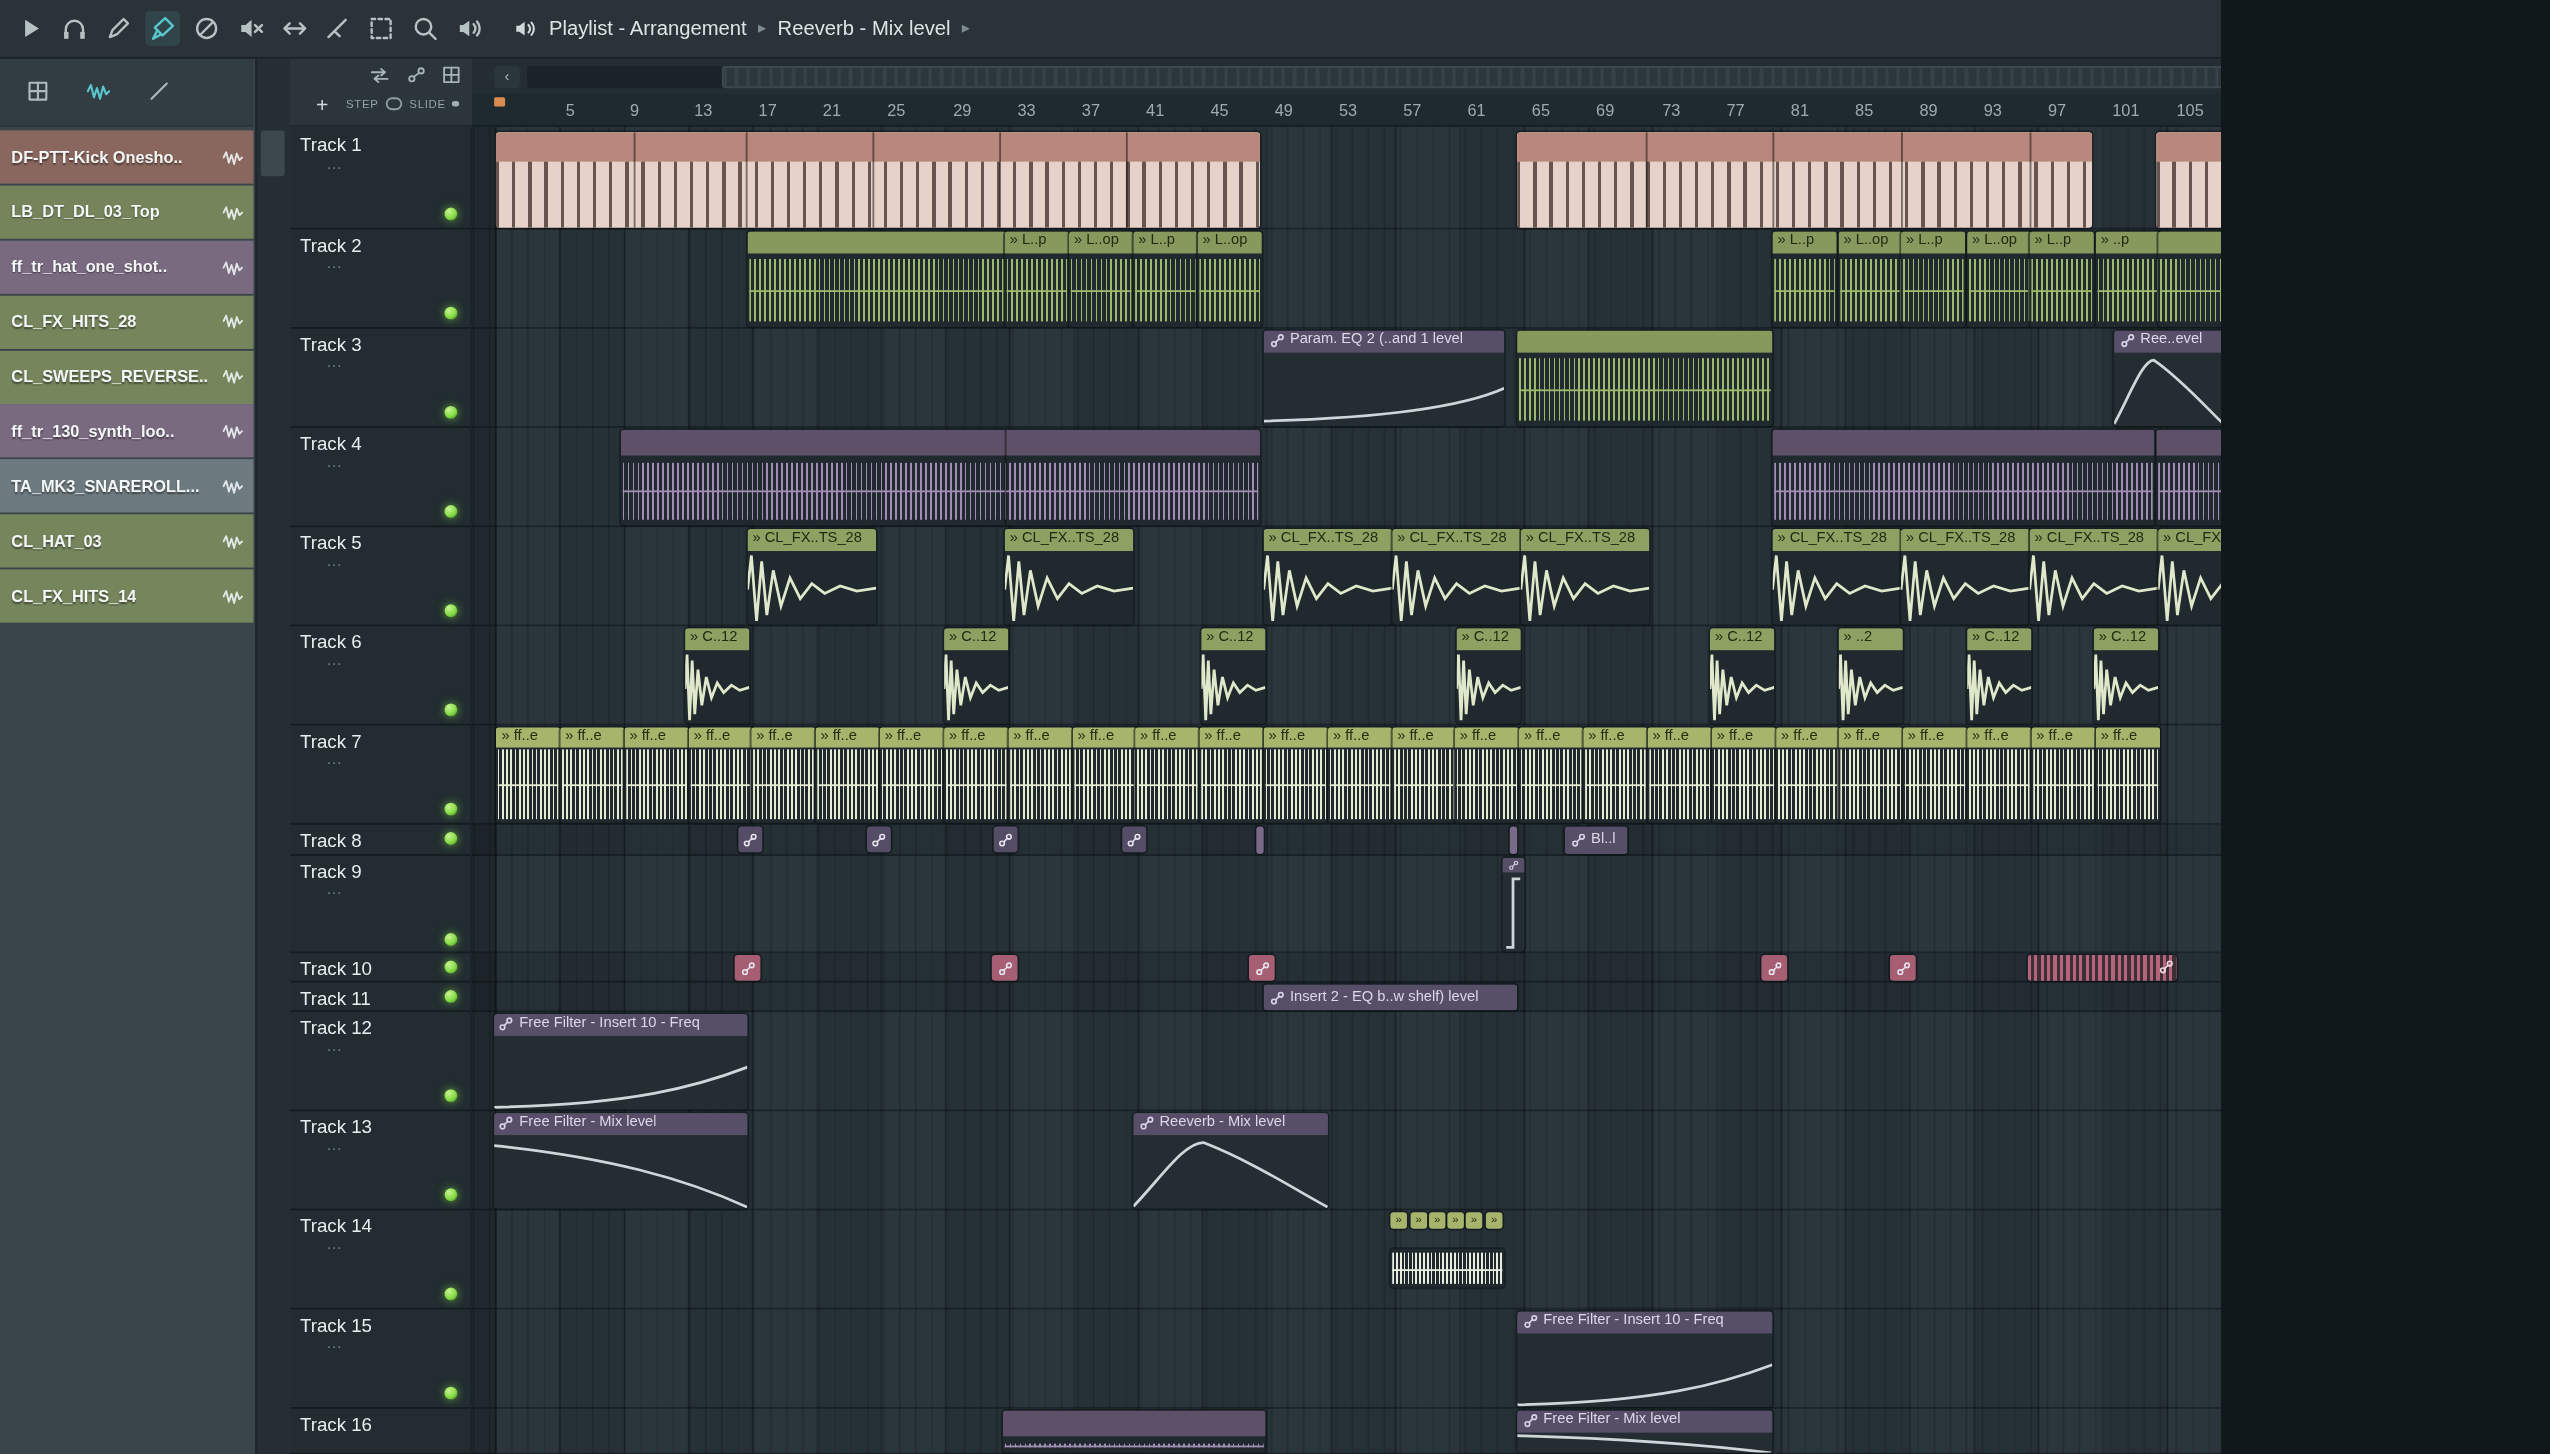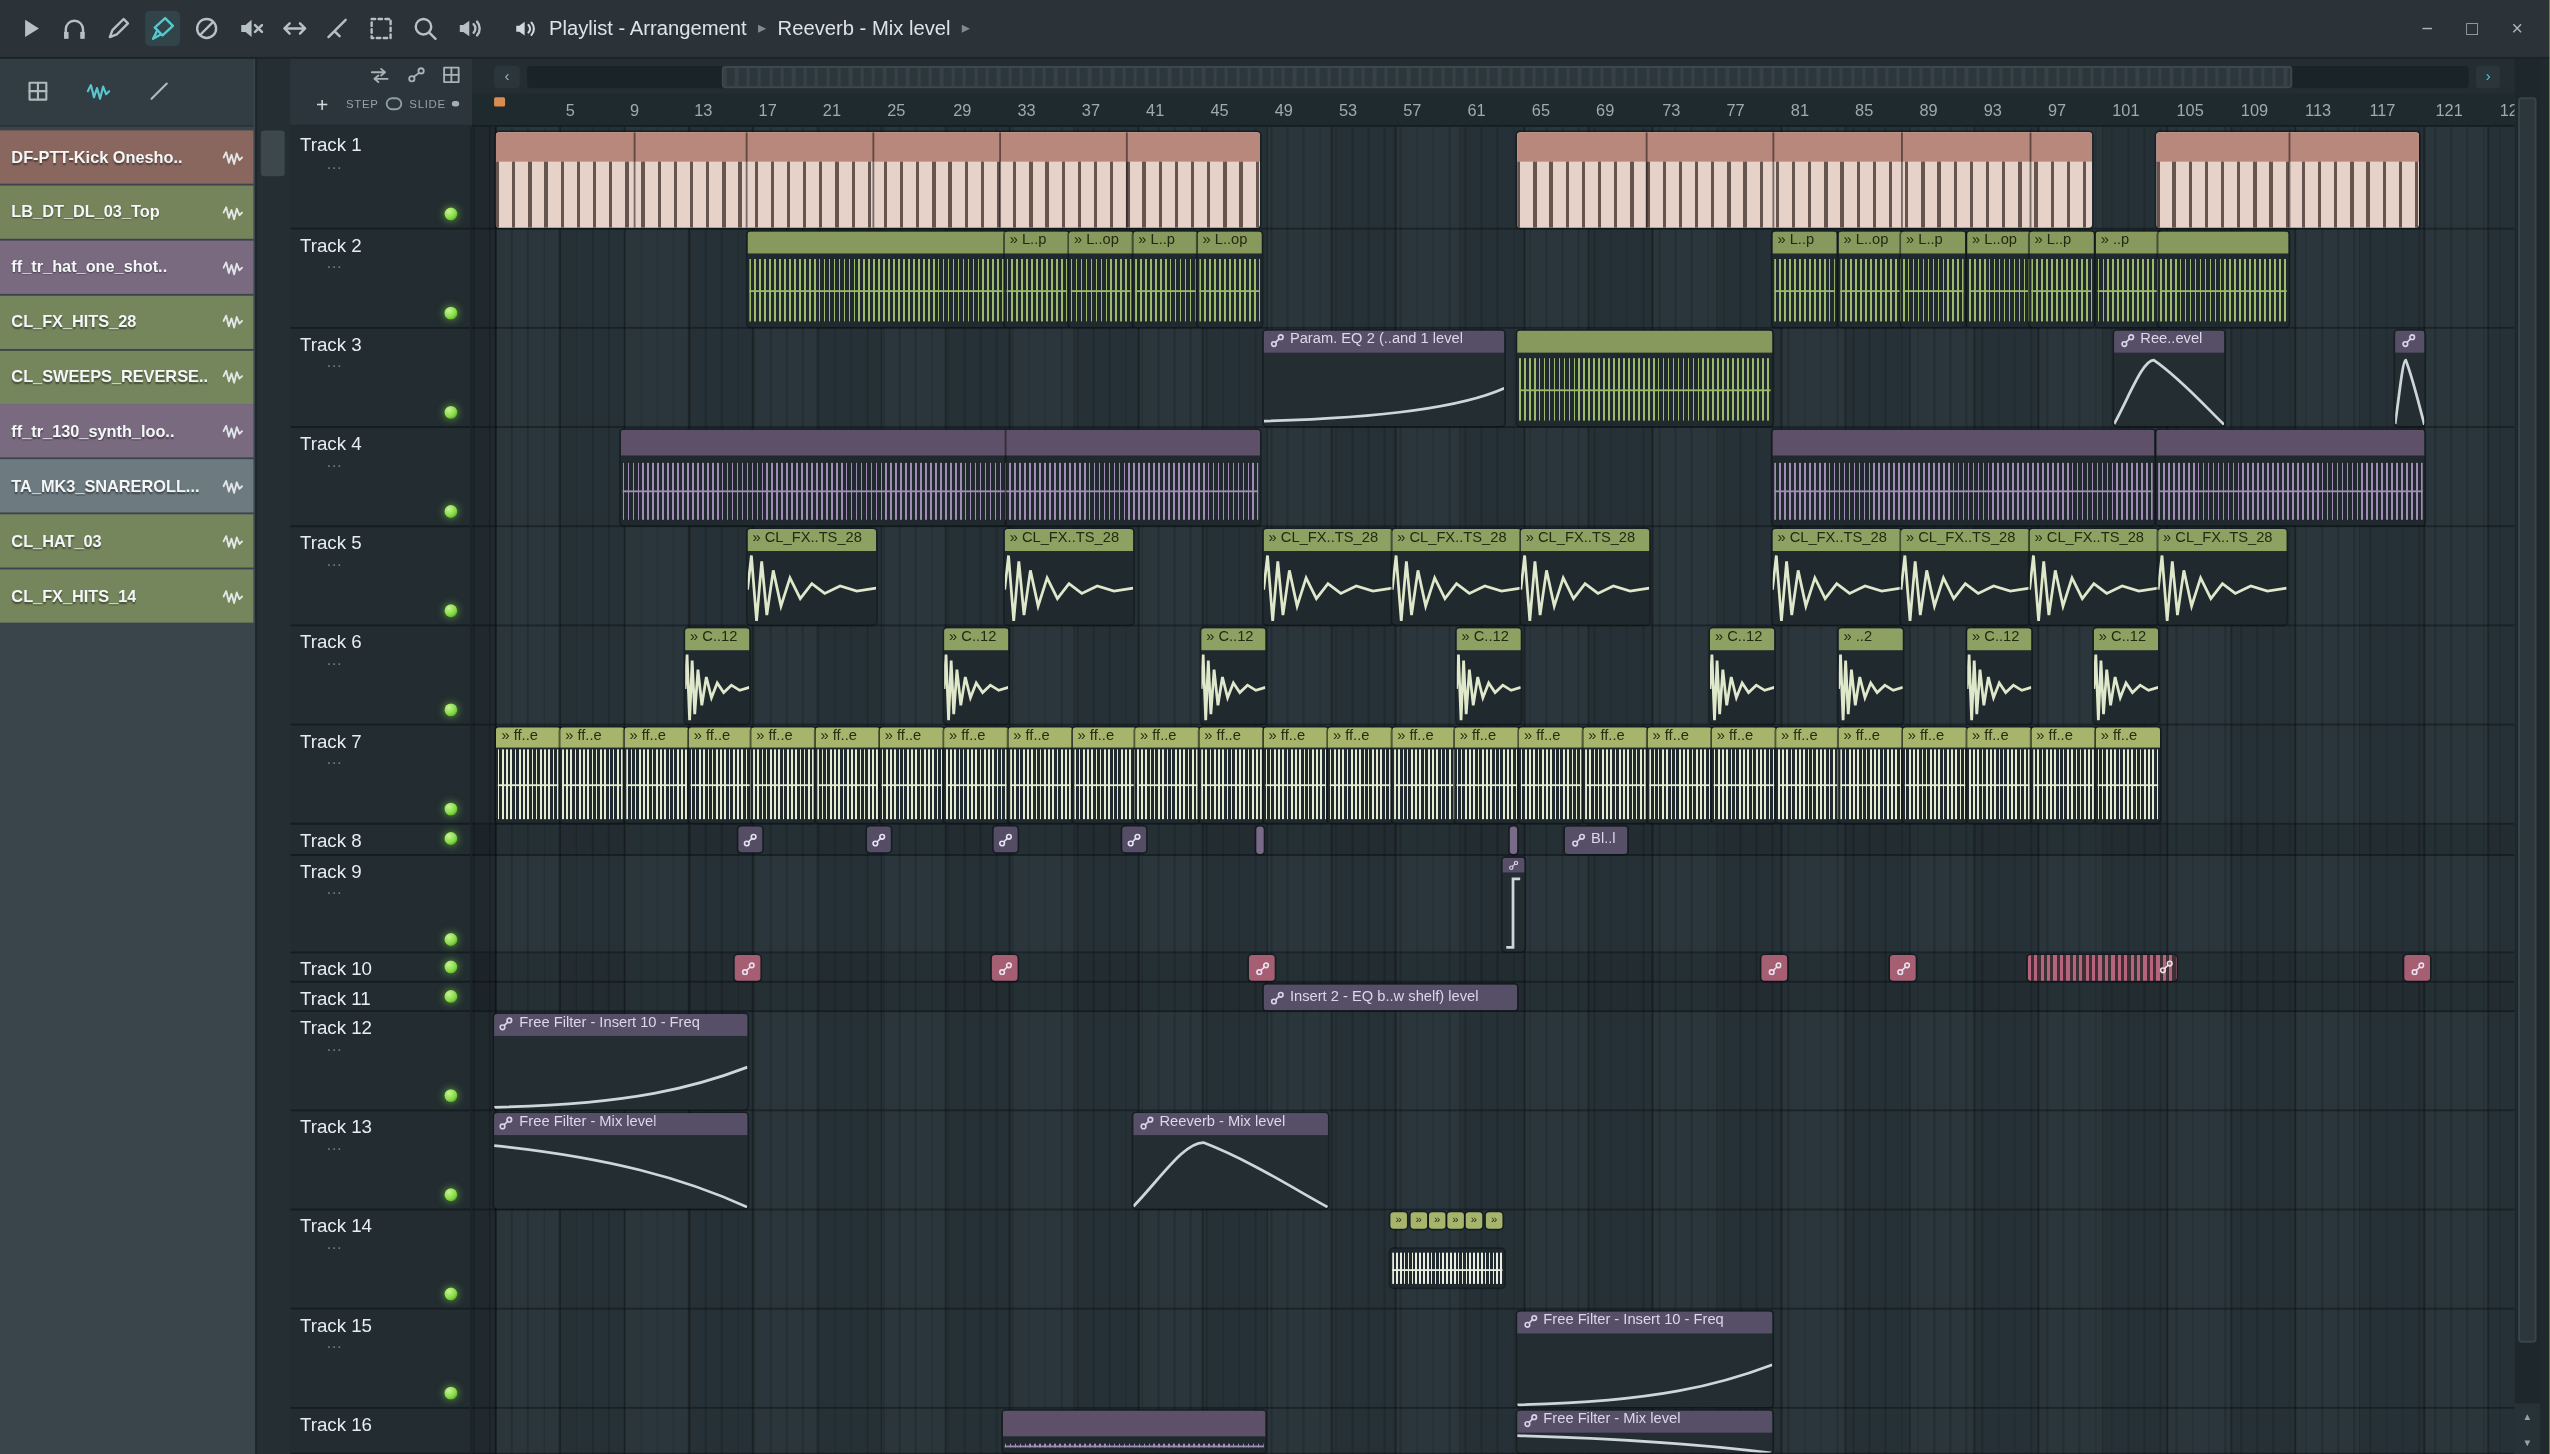--- a/index.html
+++ b/index.html
@@ -1,17 +1,17 @@
 <!DOCTYPE html>
 <html style="font-size:14px"><head>
 <meta charset="utf-8">
 <style>
 *{margin:0;padding:0;box-sizing:border-box}
 html,body{background:#10181c}
-#viewport{position:relative;width:2550px;height:1454px;overflow:hidden;background:#eab308}
+#viewport{position:relative;width:2221px;height:1454px;overflow:hidden;background:#3b82f6}
 #app{position:absolute;left:0;top:0;width:1388px;height:792px;transform:scale(1.836734);transform-origin:0 0;
  font-family:"Liberation Sans",sans-serif;background:#28343a;color:#cfd8da;overflow:hidden}
 .icn{display:inline-flex;align-items:center;justify-content:center}
 
 
 .titlebar{position:absolute;left:0;top:0;width:1388px;height:32px;background:#2b3338;display:flex;align-items:center;border-bottom:0.9px solid #1b2327;z-index:5}
 .tools{display:flex;align-items:center;gap:4.4px;padding-left:7px;color:#b6c1c4}
 .tbtn{width:19.5px;height:19.5px;display:flex;align-items:center;justify-content:center;border-radius:2.7px}
 .tbtn.active{color:#58c7cd;background:rgba(88,199,205,.12)}
 .crumb{display:flex;align-items:center;gap:6.2px;margin-left:14px;font-size:11px;color:#dde4e6;white-space:nowrap}

